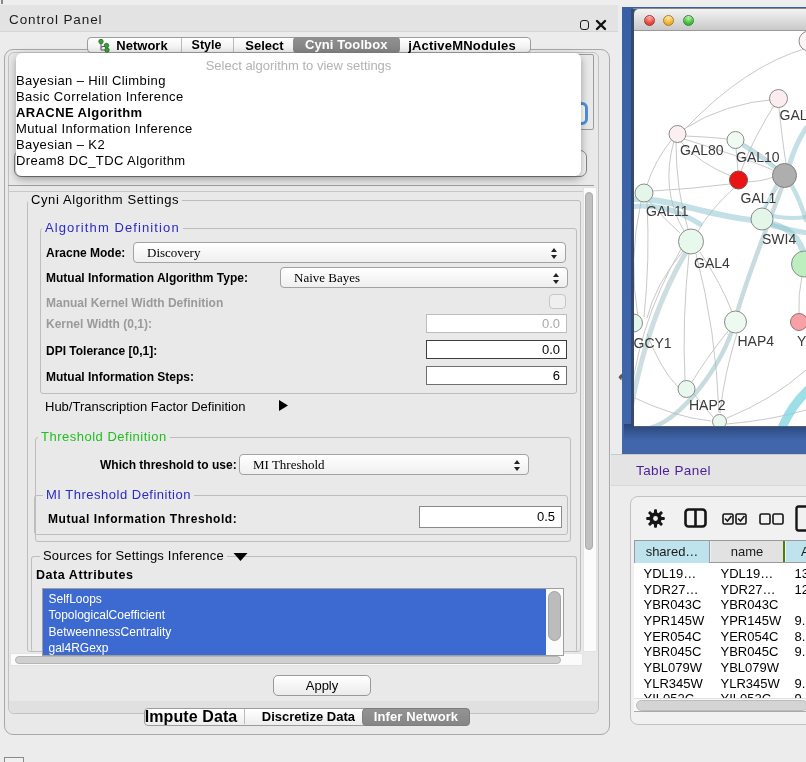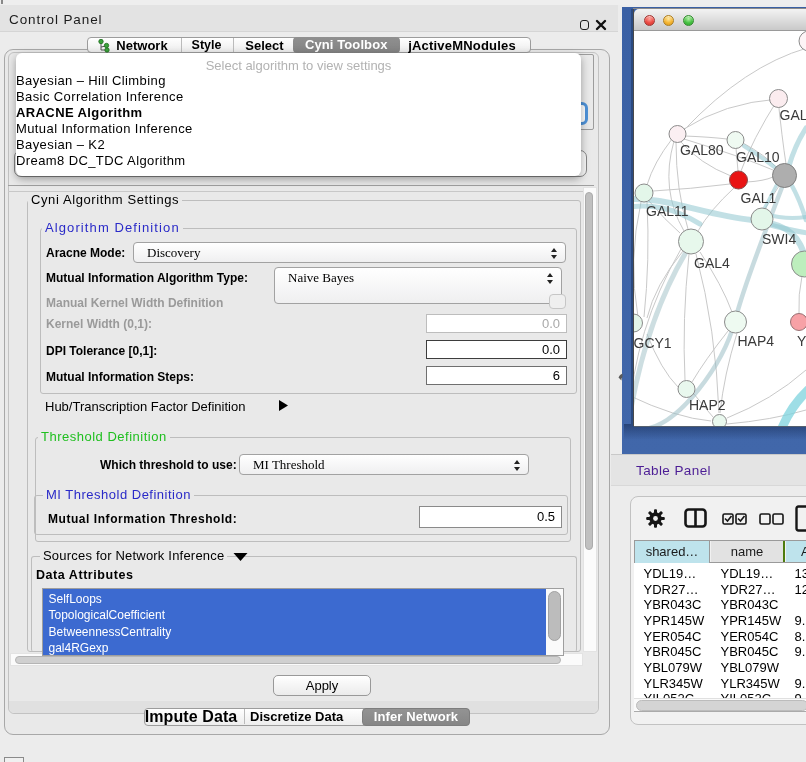--- a/index.html
+++ b/index.html
@@ -55,21 +55,21 @@
 <div class="lbl abs" style="left:46px;top:246px;">Aracne Mode:</div>
 <div class="combo" style="left:133px;top:242px;width:433px;height:21px;">
   <span class="ct">Discovery</span>
   <span class="arrows">
       <span class="up"></span>
       <span class="dn"></span>
     </span>
 </div>
 
 <div class="lbl abs" style="left:46px;top:271px;">Mutual Information Algorithm Type:</div>
-<div class="combo" style="left:274px;top:267px;width:288px;height:37px;">
+<div class="combo" style="left:280px;top:267px;width:288px;height:21px;">
   <span class="ct">Naive Bayes</span>
   <span class="arrows">
       <span class="up"></span>
       <span class="dn"></span>
     </span>
 </div>
 
 <div class="lbl dis abs" style="left:46px;top:296px;">Manual Kernel Width Definition</div>
 <div class="abs" style="left:549px;top:294px;width:17px;height:15px;background:#efefef;border:1px solid #c6c6c6;border-radius:4px;"></div>
 
@@ -99,39 +99,39 @@
     </span>
 </div>
 
 <div class="abs" style="left:34px;top:495px;width:534px;height:40px;border:1px solid #bdbdbd;border-radius:3px;"></div>
 <div class="gtitle" style="left:43px;top:488px;color:#2a2ac8;letter-spacing:0.5px;">MI Threshold Definition</div>
 
 <div class="lbl abs" style="left:48px;top:512px;letter-spacing:0.55px;">Mutual Information Threshold:</div>
 <div class="fld" style="left:419px;top:506px;width:143px;height:22px;border:1px solid #8a8a8a;color:#000;line-height:20px;">0.5</div>
 
 <div class="abs" style="left:31px;top:556px;width:546px;height:96px;border:1px solid #bdbdbd;border-radius:3px;border-bottom:none;"></div>
-<div class="gtitle" style="left:40px;top:549px;color:#000;letter-spacing:0.2px;">Sources for Network Inference</div>
+<div class="gtitle" style="left:40px;top:549px;color:#000;letter-spacing:0.2px;">Sources for Settings Inference</div>
 <svg class="abs" style="left:233px;top:551.5px;" width="15" height="10" viewBox="0 0 15 10">
     <path d="M0.5 1 L14.5 1 L7.5 9 Z" fill="#000"></path>
   </svg>
 
 <div class="lbl abs" style="left:36px;top:568px;font-size:12.5px;letter-spacing:0.55px;">Data Attributes</div>
 
 <div class="abs" style="left:42px;top:588px;width:522px;height:68px;background:#fff;border:1px solid #9e9e9e;"></div>
 <div class="abs" style="left:43px;top:589px;width:503px;height:66px;background:#3c6ad0;"></div>
 <div class="abs" style="left:48.5px;top:591px;font-size:12px;color:#fff;line-height:16.4px;">SelfLoops<br>TopologicalCoefficient<br>BetweennessCentrality<br>gal4RGexp</div>
 <div class="abs" style="left:546px;top:589px;width:17px;height:66px;background:#fafafa;"></div>
 <div class="abs" style="left:548px;top:591px;width:13px;height:50px;background:#bcbcbc;border:1px solid #a2a2a2;border-radius:7px;"></div>
 
 <div class="abs" style="left:273px;top:675px;width:98px;height:21px;background:linear-gradient(#ffffff,#ebebeb);border:1px solid #999;border-radius:5px;text-align:center;font-size:13px;line-height:19px;">Apply</div>
 
 <div class="abs" style="left:144px;top:708px;width:326px;height:17.5px;background:linear-gradient(#ffffff,#ededed);border:1px solid #9c9c9c;border-radius:4px;"></div>
 <div class="abs" style="left:243.5px;top:709px;width:1px;height:15px;background:#bbb;"></div>
 <div class="abs" style="left:137px;top:708px;width:108px;height:17.5px;font-size:16px;font-weight:700;text-align:center;line-height:17px;letter-spacing:0.1px;">Impute Data</div>
-<div class="abs" style="left:250px;top:708px;width:105px;height:17.5px;font-size:13px;font-weight:700;text-align:left;line-height:17px;">Discretize Data</div>
+<div class="abs" style="left:250px;top:708px;width:105px;height:17.5px;font-size:13px;font-weight:700;text-align:right;line-height:17px;">Discretize Data</div>
 <div class="abs" style="left:362px;top:708px;width:108px;height:17.5px;background:linear-gradient(#939393,#868686);border-radius:4px;border:1px solid #7e7e7e;font-size:13px;font-weight:700;letter-spacing:0.1px;color:#fff;text-align:center;line-height:16px;">Infer Network</div>
 
 <div class="abs" style="left:4px;top:757px;width:20px;height:10px;background:#f0f0f0;border:1px solid #8a8a8a;"></div>
 
 <div class="abs" style="left:87px;top:37px;width:444px;height:15.5px;background:linear-gradient(#ffffff,#ececec);border:1px solid #9c9c9c;border-radius:4px;"></div>
 <div class="abs" style="left:180.5px;top:38px;width:1px;height:13.5px;background:#bbb;"></div>
 <div class="abs" style="left:232.5px;top:38px;width:1px;height:13.5px;background:#bbb;"></div>
 <svg class="abs" style="left:98px;top:39px;" width="12" height="14" viewBox="0 0 12 14">
   <path d="M3 3 L3 11 L9 11 M3 8 L8 7" stroke="#555" stroke-width="1" fill="none"></path>
   <circle cx="3" cy="2.5" r="2.2" fill="#3ba33b" stroke="#1d6b1d" stroke-width="0.8"></circle>

